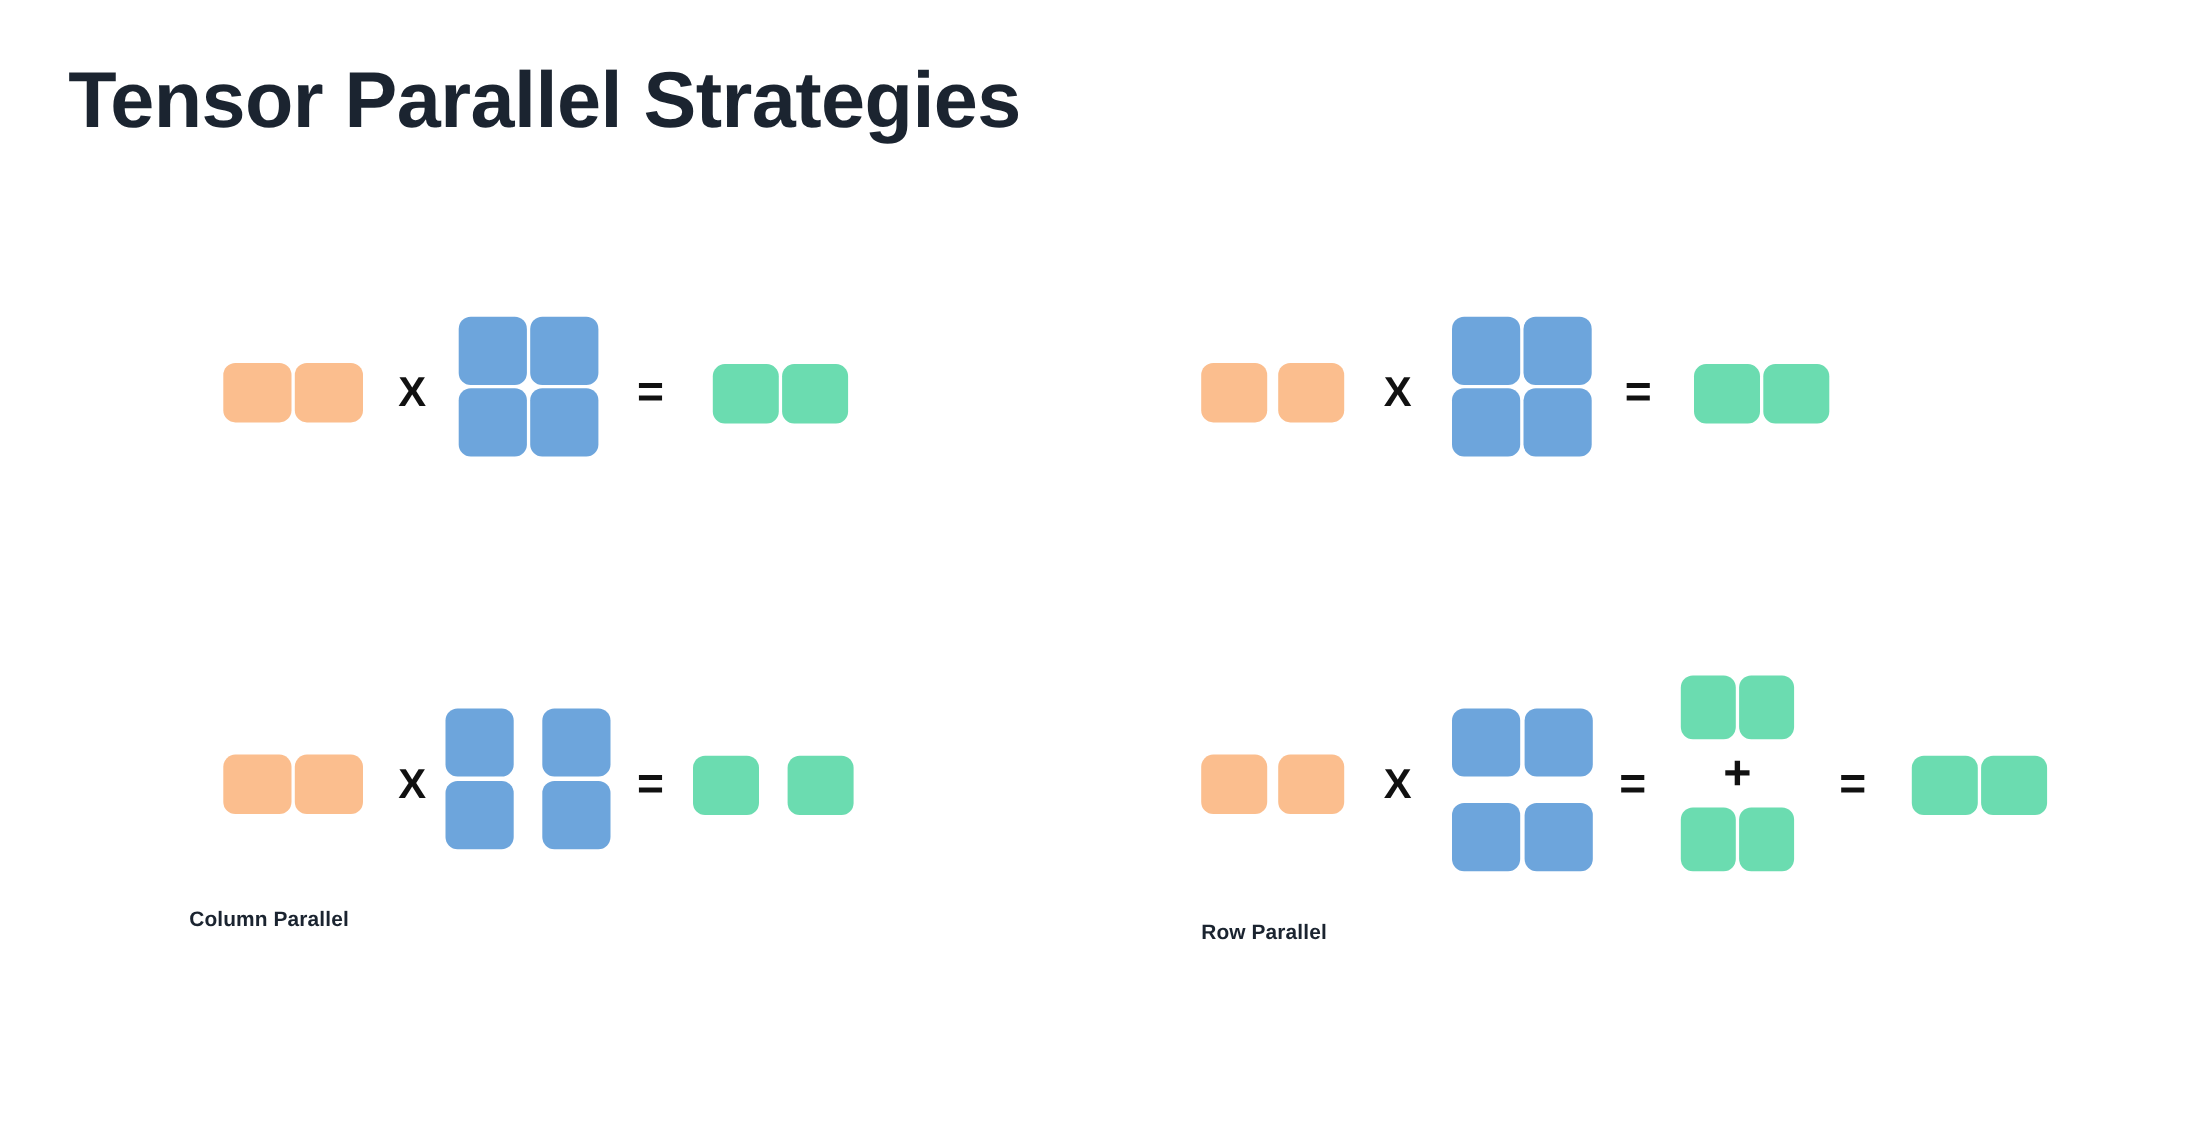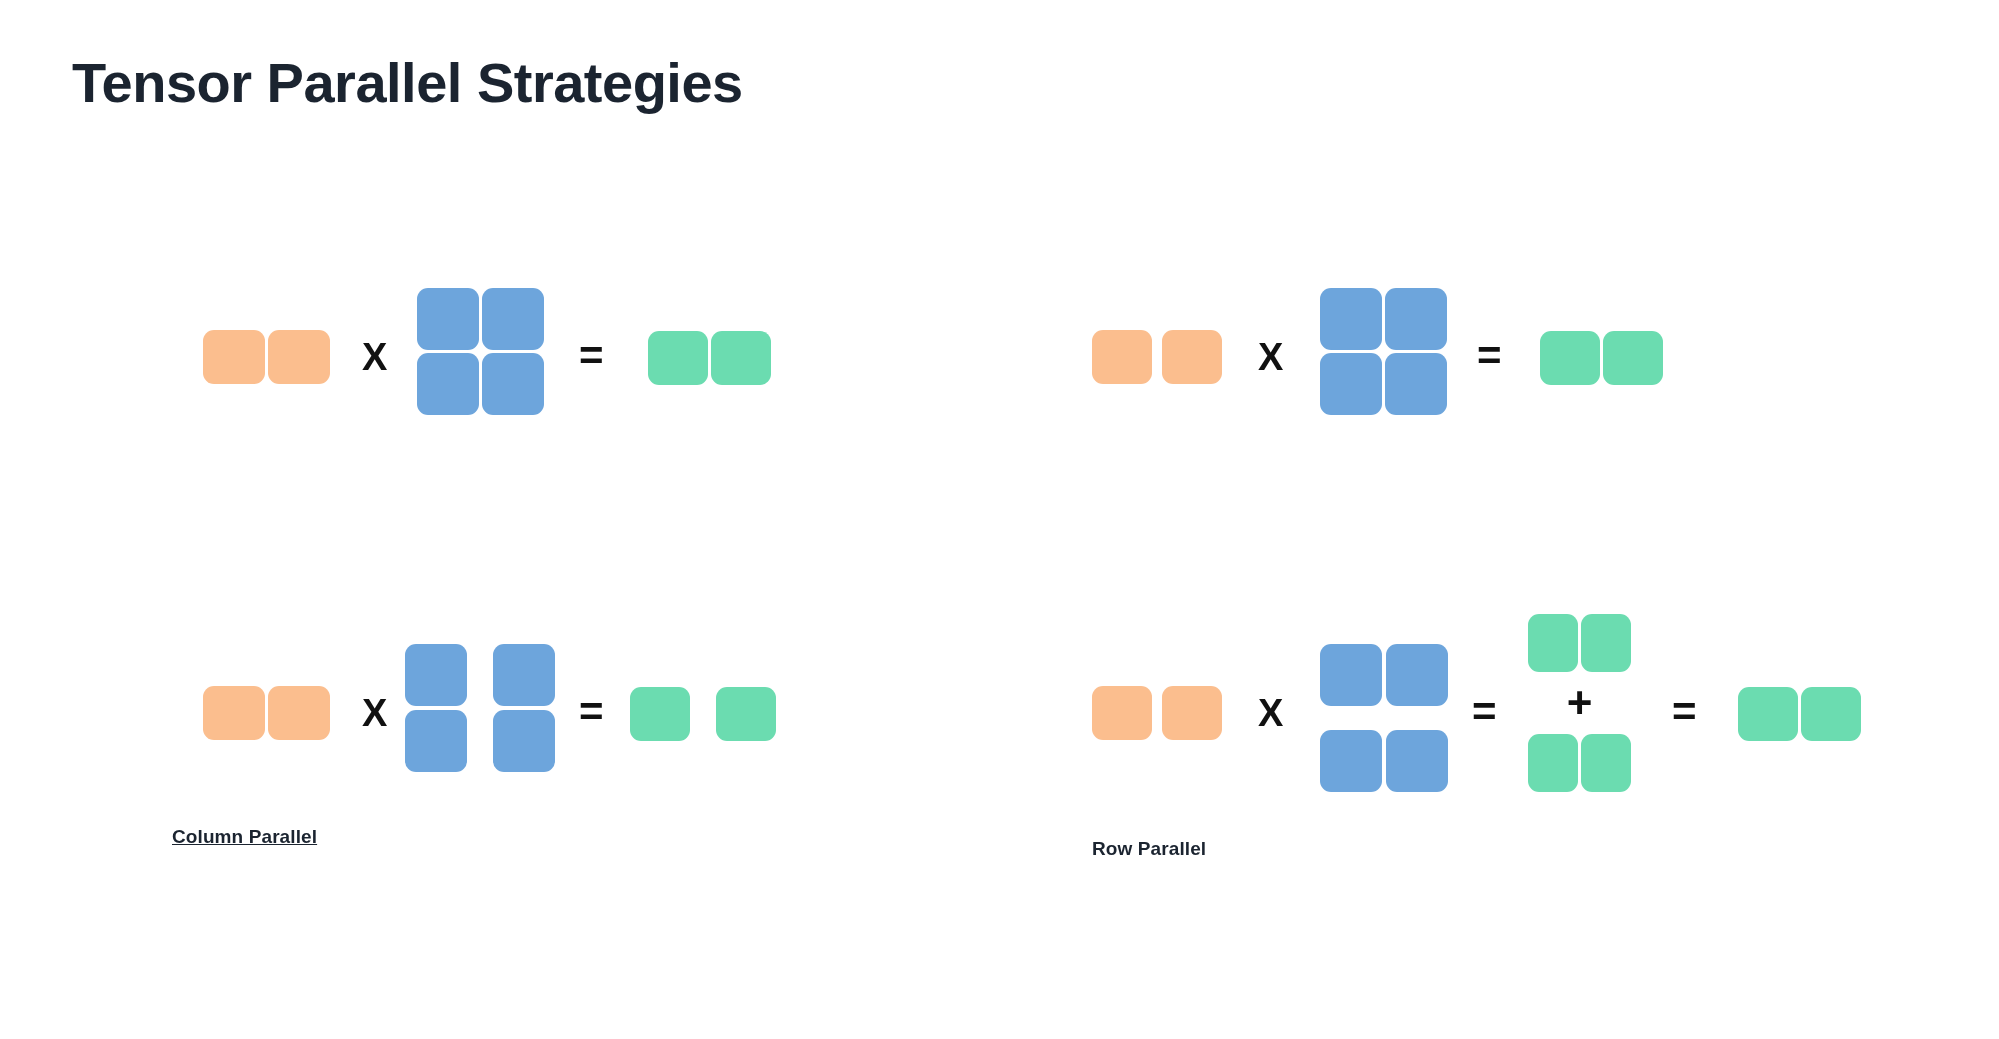--- a/index.html
+++ b/index.html
@@ -12,23 +12,23 @@
     height: 1039px;
     position: relative;
     overflow: hidden;
     font-family: "Liberation Sans", sans-serif;
     -webkit-font-smoothing: antialiased;
   }
 
   
   .page-title {
     position: absolute;
-    left: 72px;
+    left: 62px;
     top: 55px;
-    font-size: 56px;
+    font-size: 72px;
     font-weight: bold;
     letter-spacing: -0.5px;
     color: #1b2430;
     line-height: 1;
     white-space: nowrap;
   }
 
   
   .diagram {
     position: absolute;
@@ -104,21 +104,21 @@
 
   
   #br-orange   { left: 1092px; top: 686px; }
   #br-x        { left: 1258px; top: 694px; width: 34px; }
   #br-blue     { left: 1320px; top: 644px; }
   #br-eq1      { left: 1472px; top: 691px; width: 38px; }
   #br-partials { left: 1528px; top: 614px; }
   #br-eq2      { left: 1672px; top: 691px; width: 38px; }
   #br-green    { left: 1738px; top: 687px; }
 
-  #caption-column { left: 172px; top: 826px; text-decoration: underline; }
+  #caption-column { left: 172px; top: 826px; }
   #caption-row    { left: 1092px; top: 838px; }
 
   .partial-stack {
     display: flex;
     flex-direction: column;
     align-items: center;
   }
   .partial-plus {
     height: 62px;
     display: flex;

